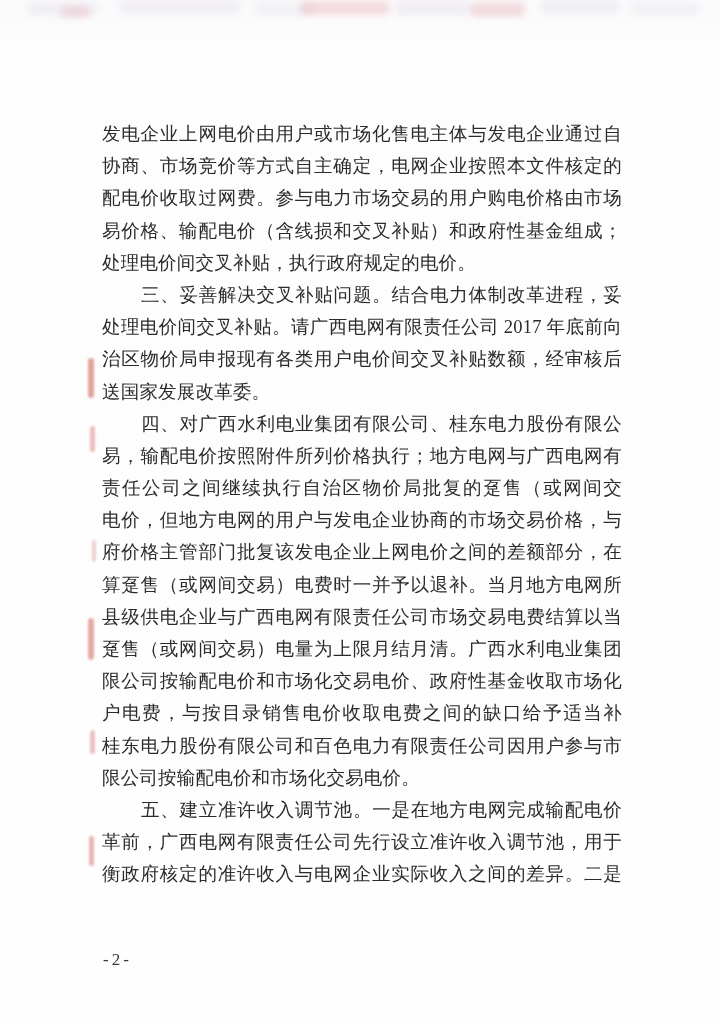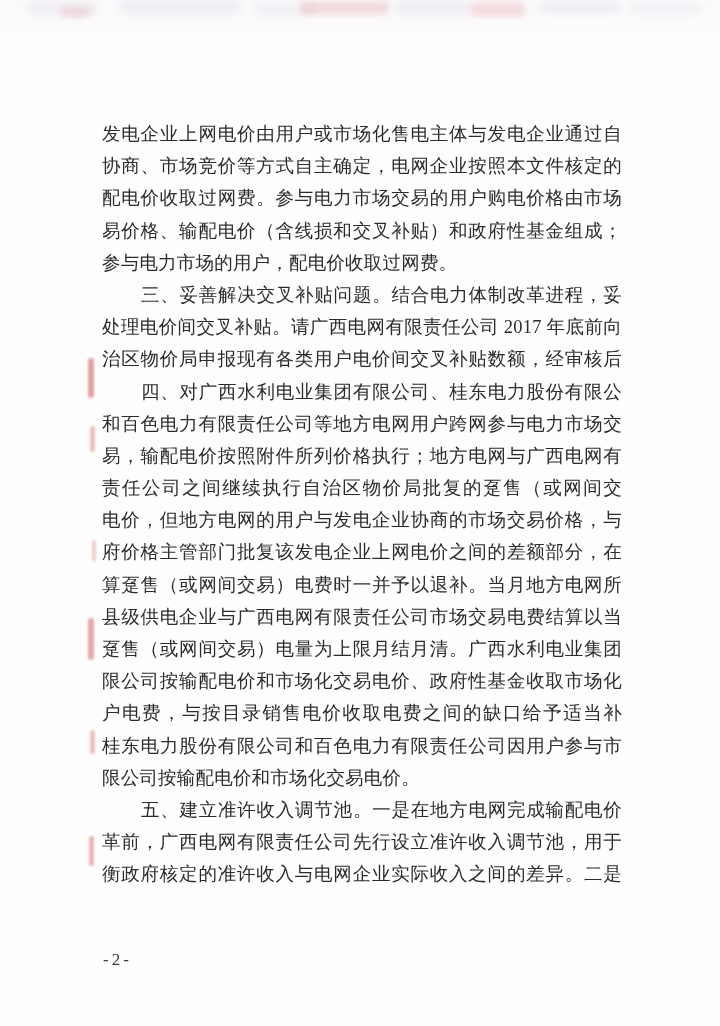--- a/index.html
+++ b/index.html
@@ -91,26 +91,26 @@
   <div class="edge-mark" style="left:92px; top:540px; width:4px; height:22px; background:#cf5a52; opacity:0.28;"></div>
   <div class="edge-mark" style="left:88px; top:618px; width:6px; height:42px; background:#c84a42; opacity:0.46;"></div>
   <div class="edge-mark" style="left:90px; top:730px; width:5px; height:24px; background:#cf5a52; opacity:0.36;"></div>
   <div class="edge-mark" style="left:89px; top:836px; width:5px; height:30px; background:#c84a42; opacity:0.40;"></div>
 
   <div class="textblock">
     <div class="line">发电企业上网电价由用户或市场化售电主体与发电企业通过自愿</div>
     <div class="line">协商、市场竞价等方式自主确定，电网企业按照本文件核定的输</div>
     <div class="line">配电价收取过网费。参与电力市场交易的用户购电价格由市场交</div>
     <div class="line">易价格、输配电价（含线损和交叉补贴）和政府性基金组成；未</div>
-    <div class="line end">参与电力市场的用户，配电价收取过网费。</div>
+    <div class="line end">处理电价间交叉补贴，执行政府规定的电价。</div>
     <div class="line indent">三、妥善解决交叉补贴问题。结合电力体制改革进程，妥善</div>
     <div class="line">处理电价间交叉补贴。请广西电网有限责任公司 2017 年底前向自</div>
     <div class="line">治区物价局申报现有各类用户电价间交叉补贴数额，经审核后报</div>
+    <div class="line end">送国家发展改革委。</div>
     <div class="line indent">四、对广西水利电业集团有限公司、桂东电力股份有限公司</div>
-    <div class="line">和百色电力有限责任公司等地方电网用户跨网参与电力市场交</div>
     <div class="line">易，输配电价按照附件所列价格执行；地方电网与广西电网有限</div>
     <div class="line">责任公司之间继续执行自治区物价局批复的趸售（或网间交易）</div>
     <div class="line">电价，但地方电网的用户与发电企业协商的市场交易价格，与政</div>
     <div class="line">府价格主管部门批复该发电企业上网电价之间的差额部分，在结</div>
     <div class="line">算趸售（或网间交易）电费时一并予以退补。当月地方电网所属</div>
     <div class="line">县级供电企业与广西电网有限责任公司市场交易电费结算以当月</div>
     <div class="line">趸售（或网间交易）电量为上限月结月清。广西水利电业集团有</div>
     <div class="line">限公司按输配电价和市场化交易电价、政府性基金收取市场化用</div>
     <div class="line">户电费，与按目录销售电价收取电费之间的缺口给予适当补贴。</div>
     <div class="line">桂东电力股份有限公司和百色电力有限责任公司因用户参与市场</div>

